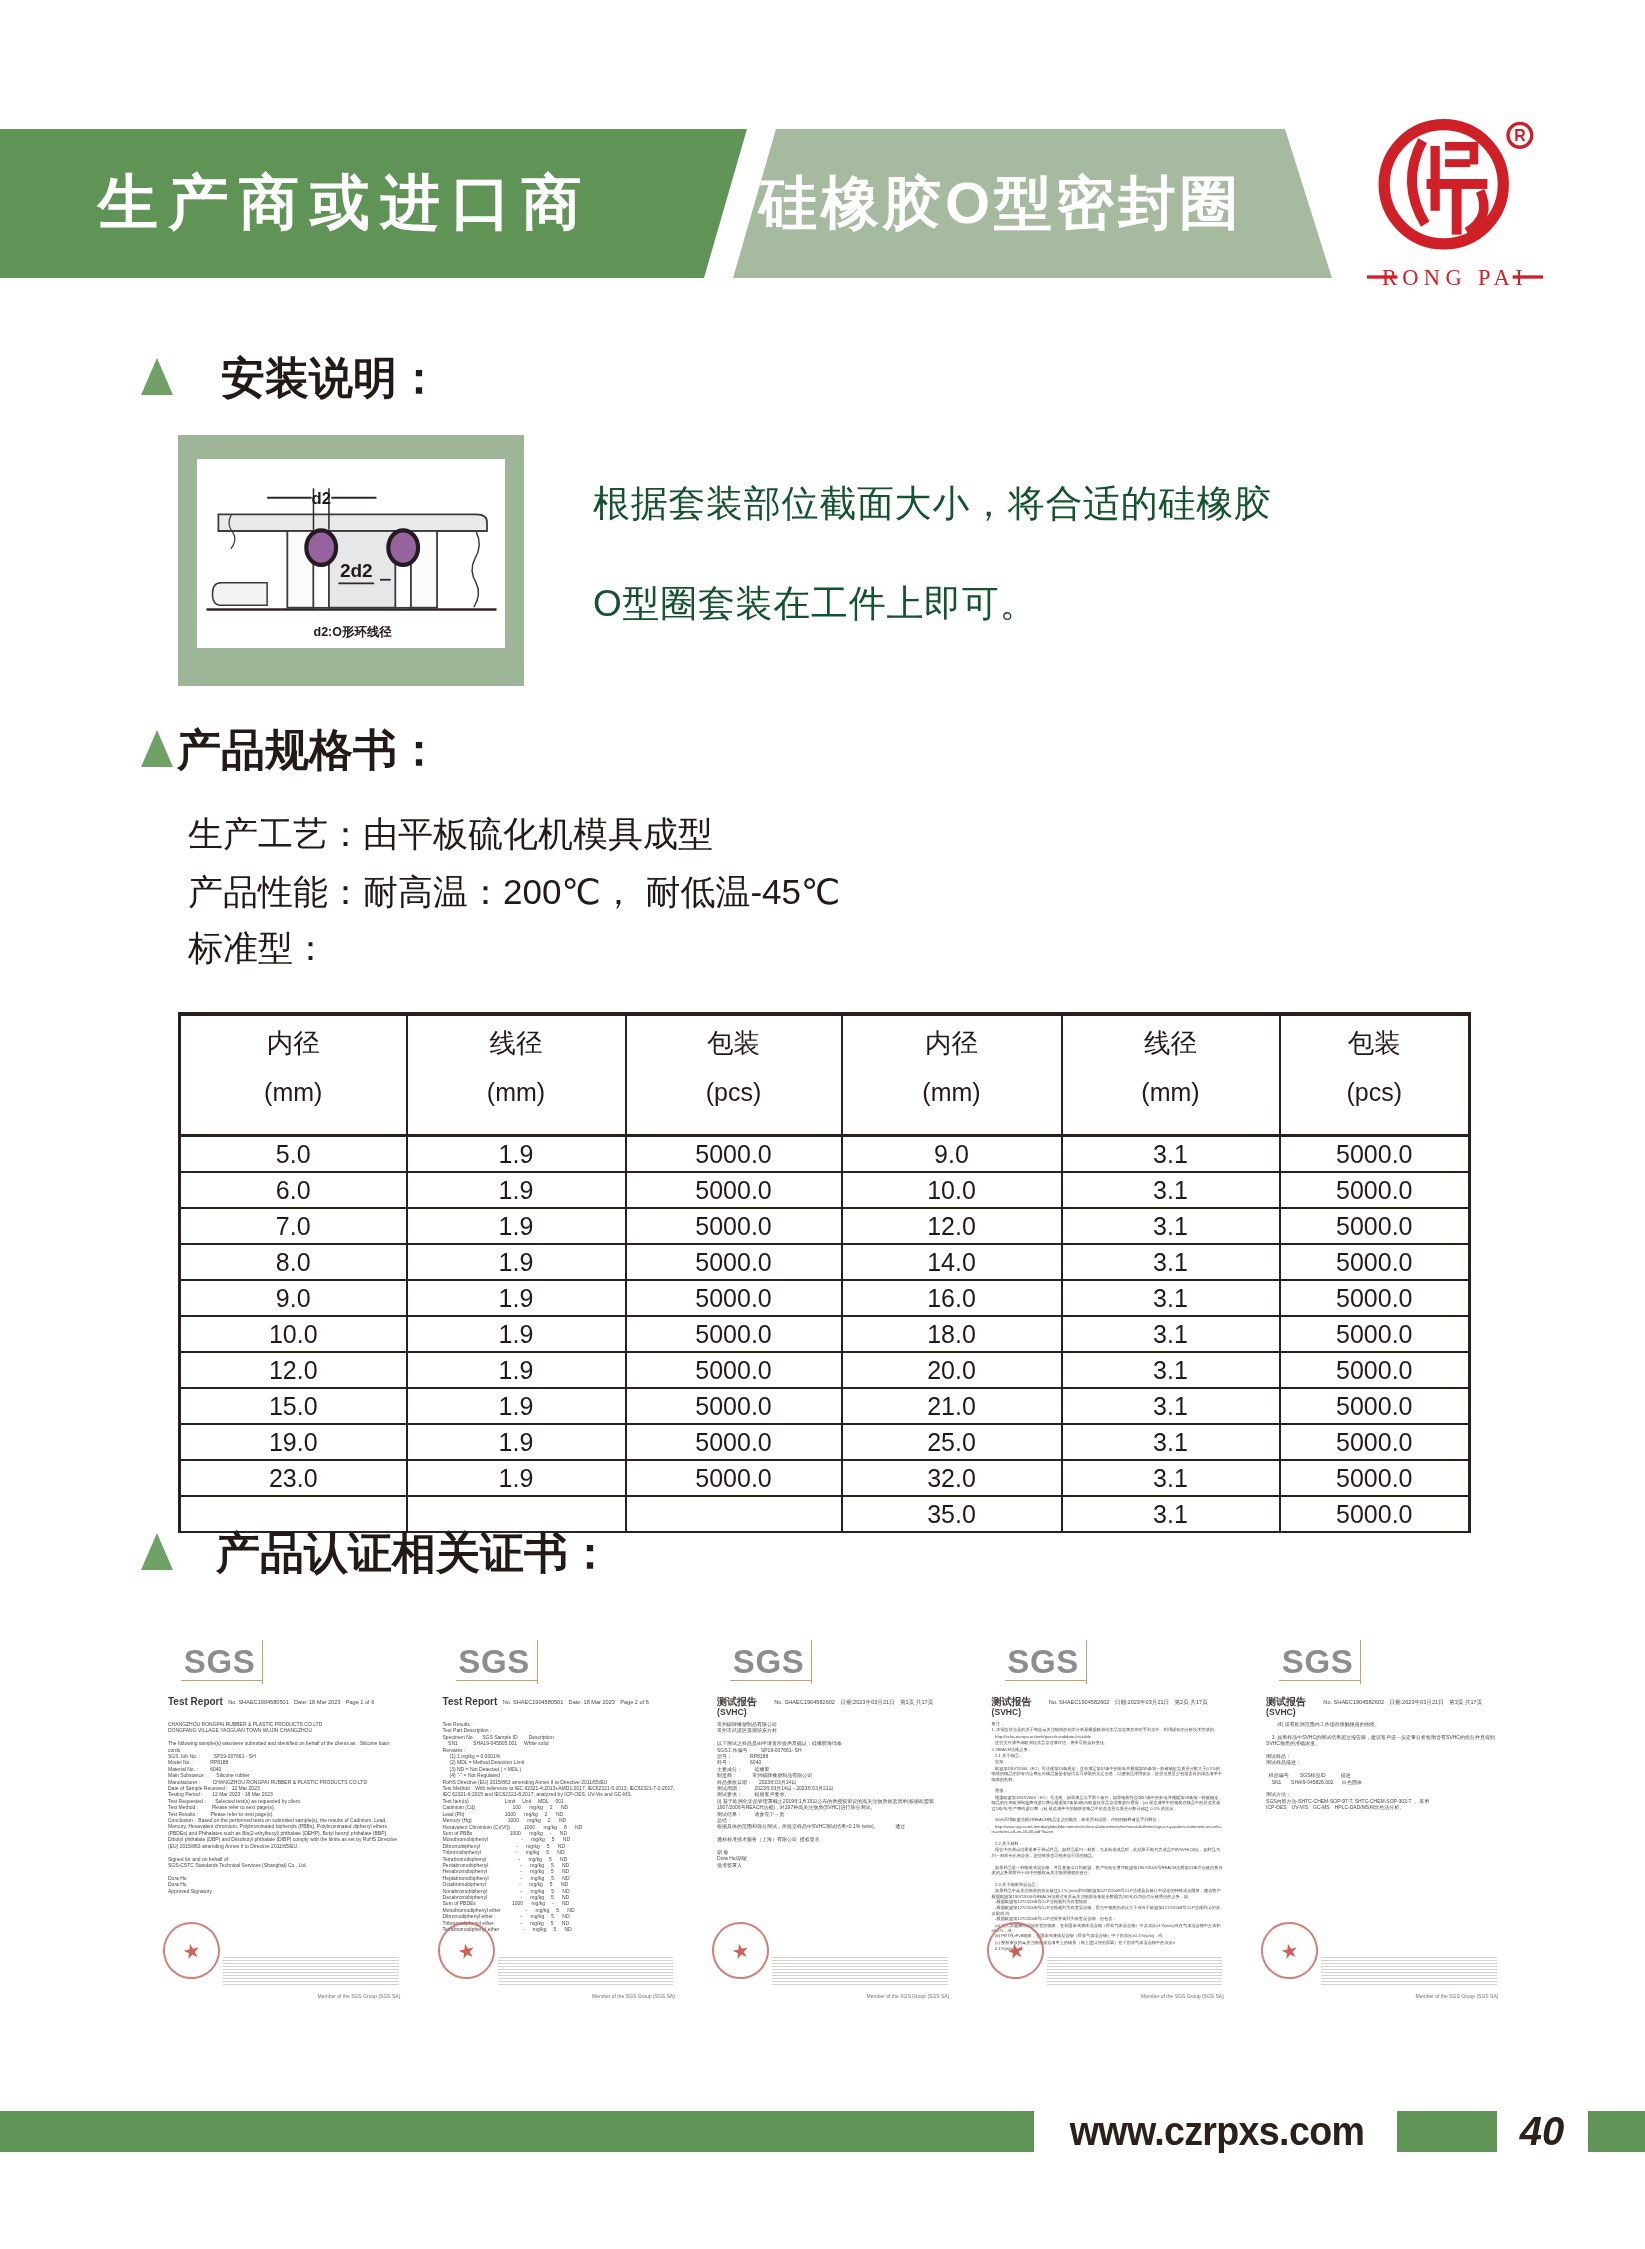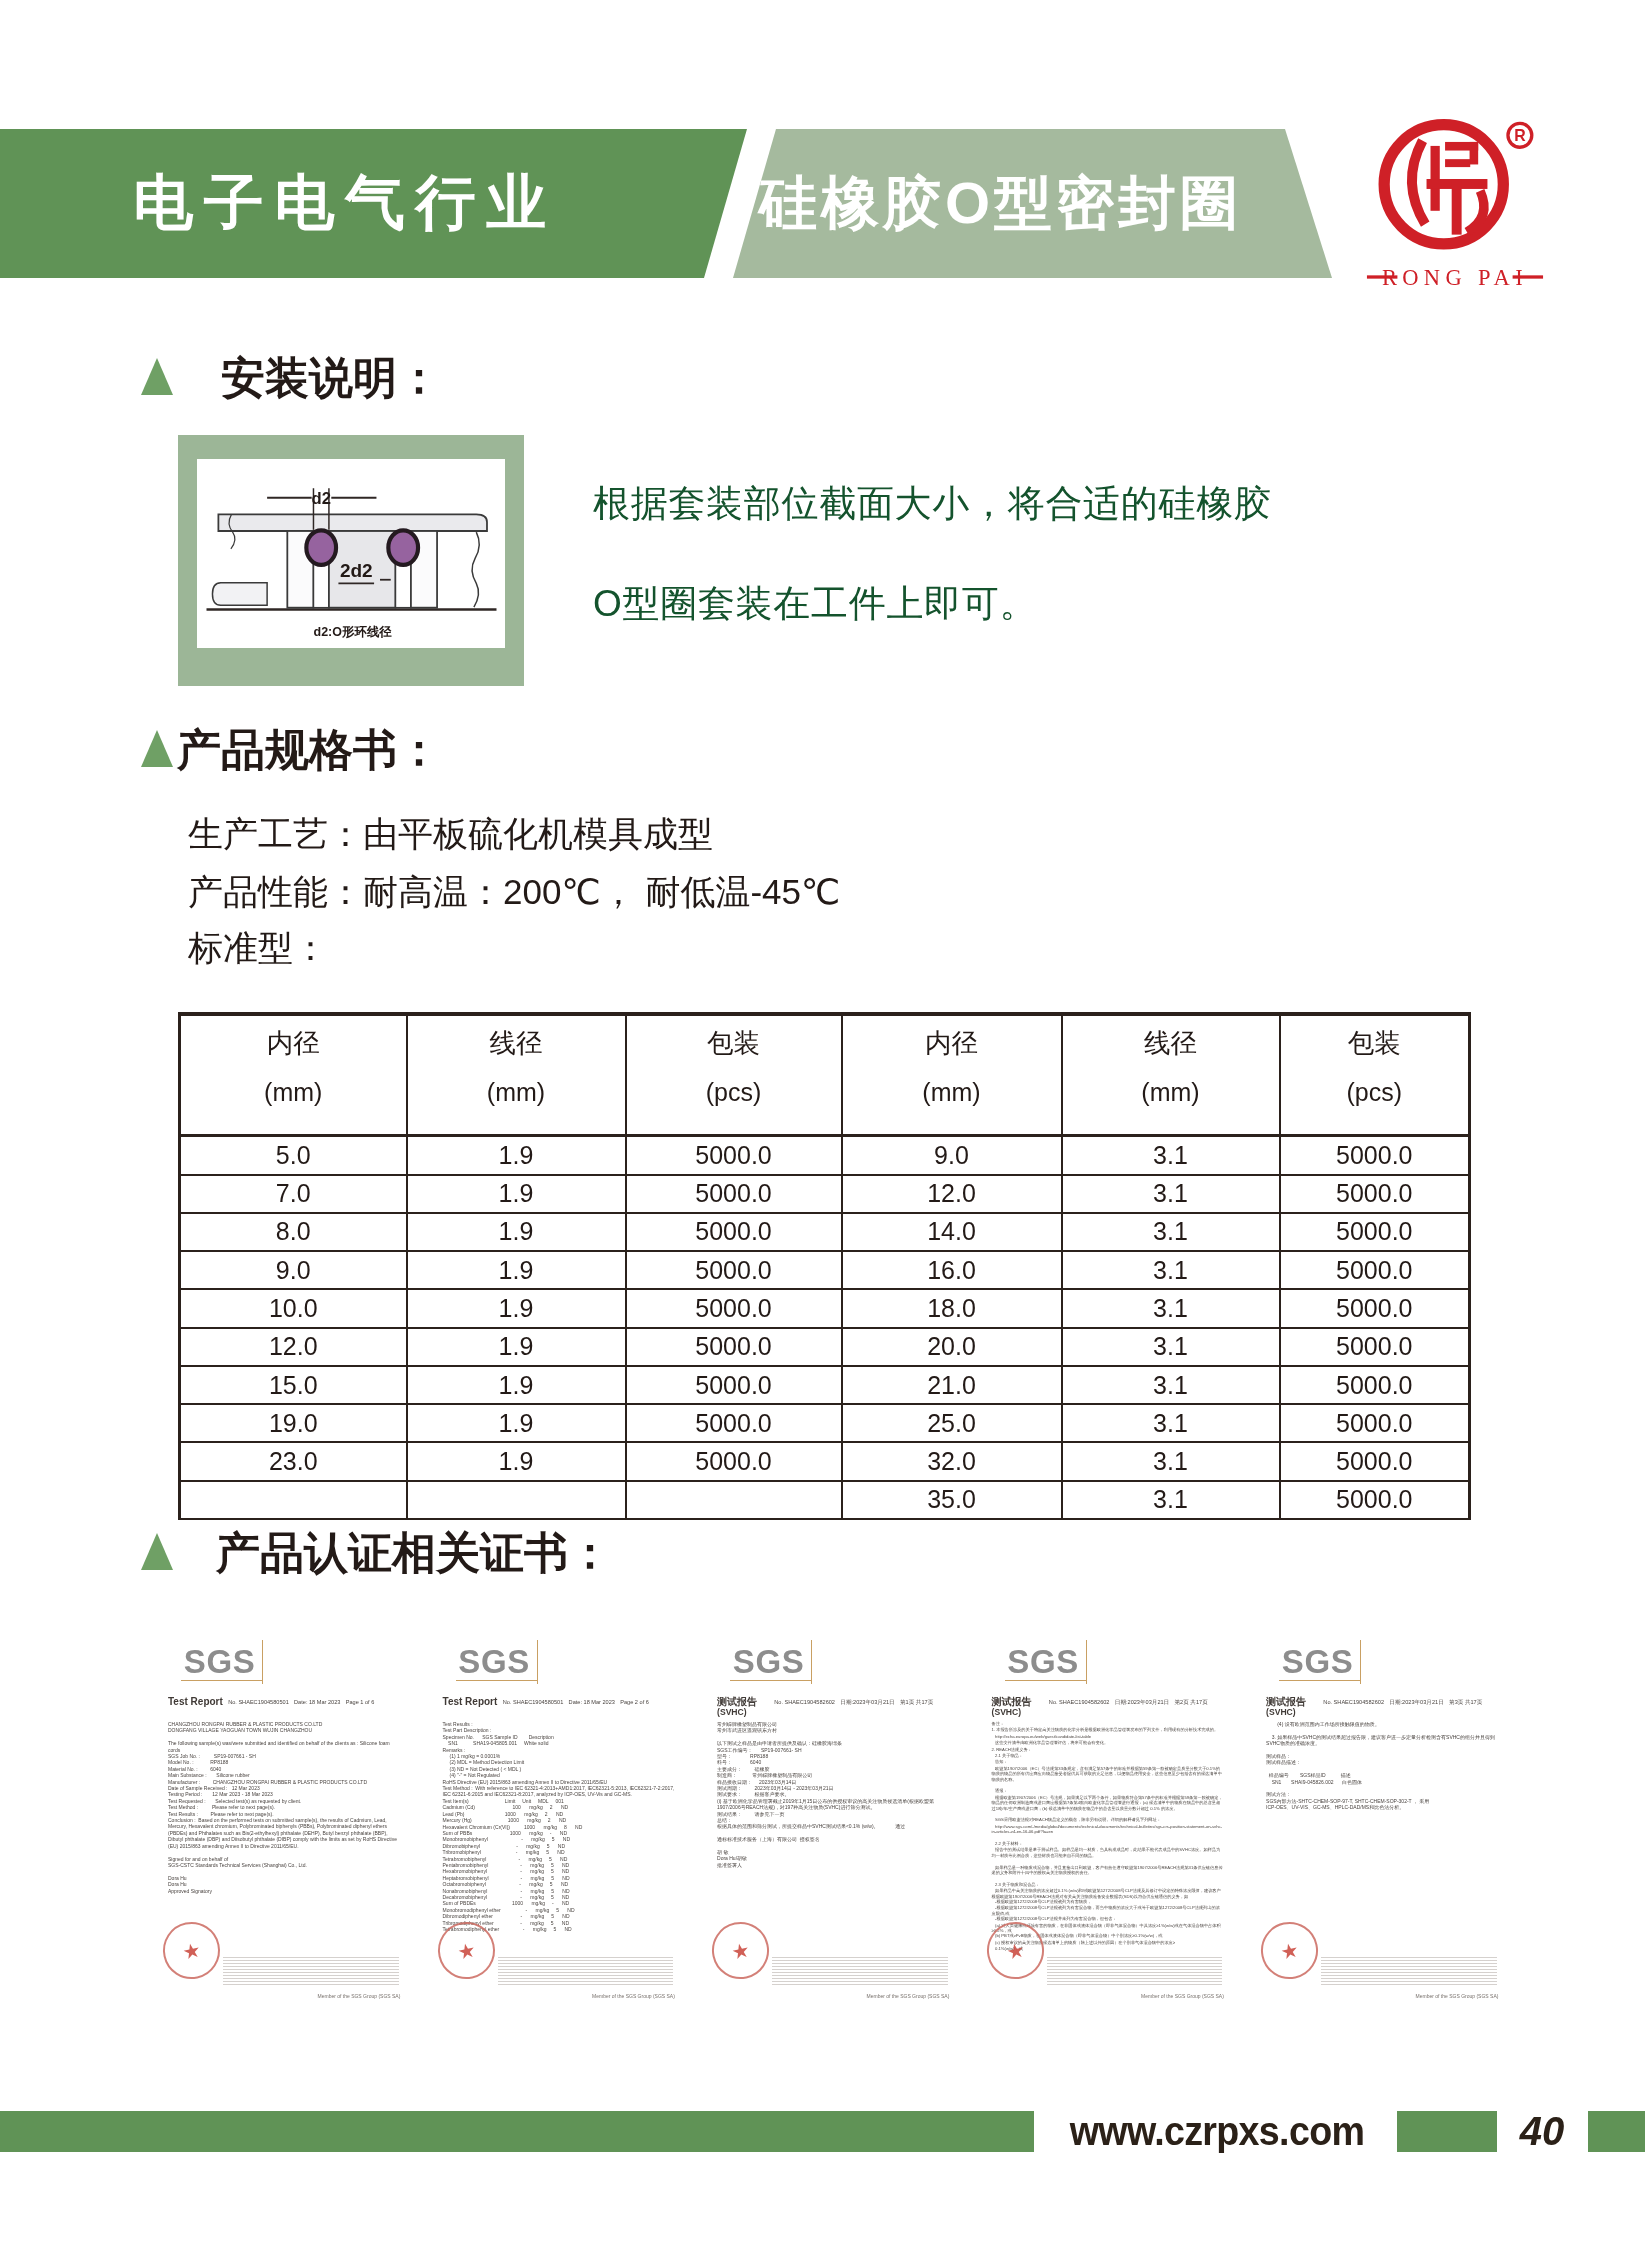--- a/index.html
+++ b/index.html
@@ -82,21 +82,21 @@
       letter-spacing:-0.7px;transform:scaleX(.94);}
   #foot-page{position:absolute;top:2111px;left:1501px;width:82px;height:41px;display:flex;
       align-items:center;justify-content:center;font-size:40px;font-weight:700;color:#2b2118;font-style:italic;}
 </style>
 </head>
 <body>
 
 <div id="page">
 
   <div class="banner banner-dark">
-    <div class="banner-text">电子电气行业</div>
+    <div class="banner-text">生产商或进口商</div>
   </div>
   <div class="banner banner-light">
     <div class="banner-text">硅橡胶O型密封圈</div>
   </div>
 
   <div id="logo">
     <svg width="192" height="199" viewBox="0 0 290 300">
       <circle cx="128" cy="118" r="90" fill="none" stroke="#cf2027" stroke-width="17"></circle>
       <path d="M96 52 q-34 64 4 126" fill="none" stroke="#cf2027" stroke-width="15"></path>
       <rect x="108" y="60" width="14" height="98" fill="#cf2027"></rect>
@@ -204,20 +204,28 @@
             <div class="u">(pcs)</div>
           </th>
       </tr>
     </thead>
     <tbody>
         <tr>
           <td>5.0</td>
           <td>1.9</td>
           <td>5000.0</td>
           <td>9.0</td>
+          <td>3.1</td>
+          <td>5000.0</td>
+        </tr>
+        <tr>
+          <td>6.0</td>
+          <td>1.9</td>
+          <td>5000.0</td>
+          <td>10.0</td>
           <td>3.1</td>
           <td>5000.0</td>
         </tr>
         <tr>
           <td>7.0</td>
           <td>1.9</td>
           <td>5000.0</td>
           <td>12.0</td>
           <td>3.1</td>
           <td>5000.0</td>

